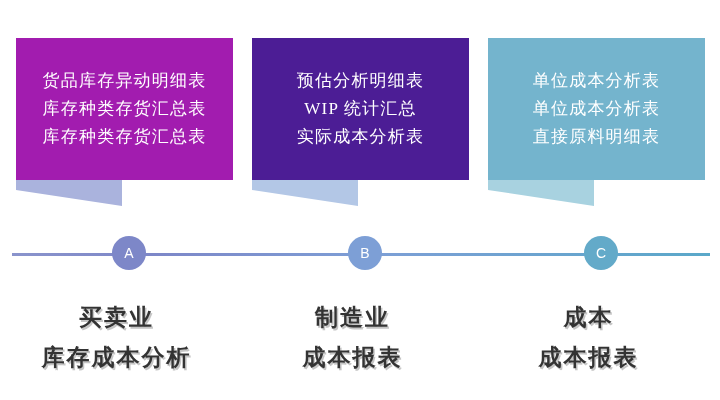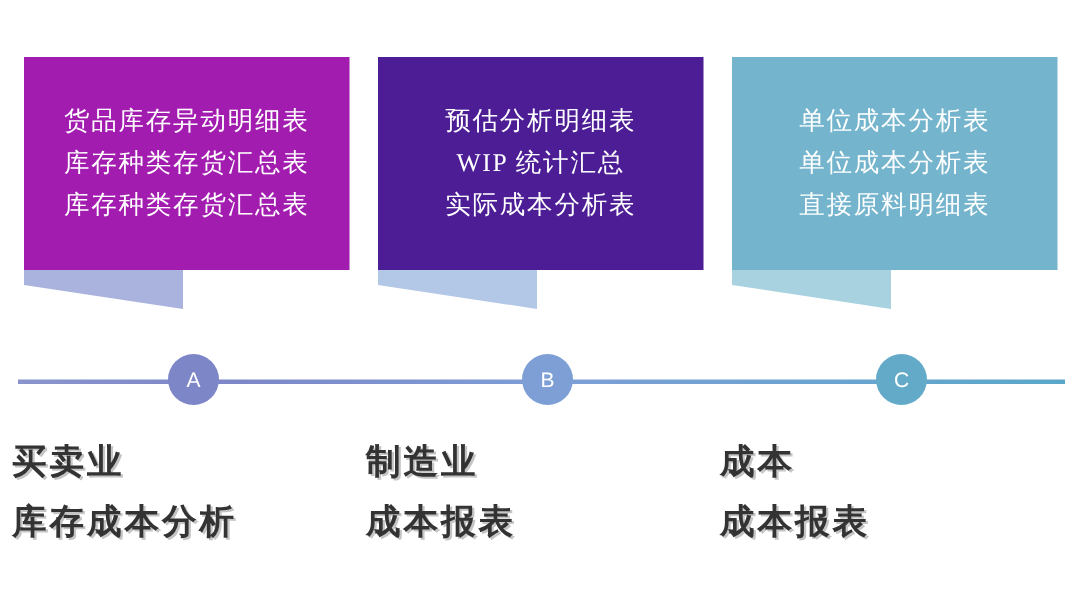--- a/index.html
+++ b/index.html
@@ -109,23 +109,23 @@
   
   .captions {
     position: absolute;
     left: 0;
     top: 288px;
     width: 720px;
     height: 90px;
   }
   .caption {
     position: absolute;
-    top: 0;
+    top: 10px;
     width: 217px;
-    text-align: left;
+    text-align: center;
   }
   .caption.col-0 { left: 8px; }
   .caption.col-1 { left: 244px; }
   .caption.col-2 { left: 480px; }
 
   .caption-line {
     font-size: 23px;
     line-height: 40px;
     font-weight: bold;
     color: #333333;

